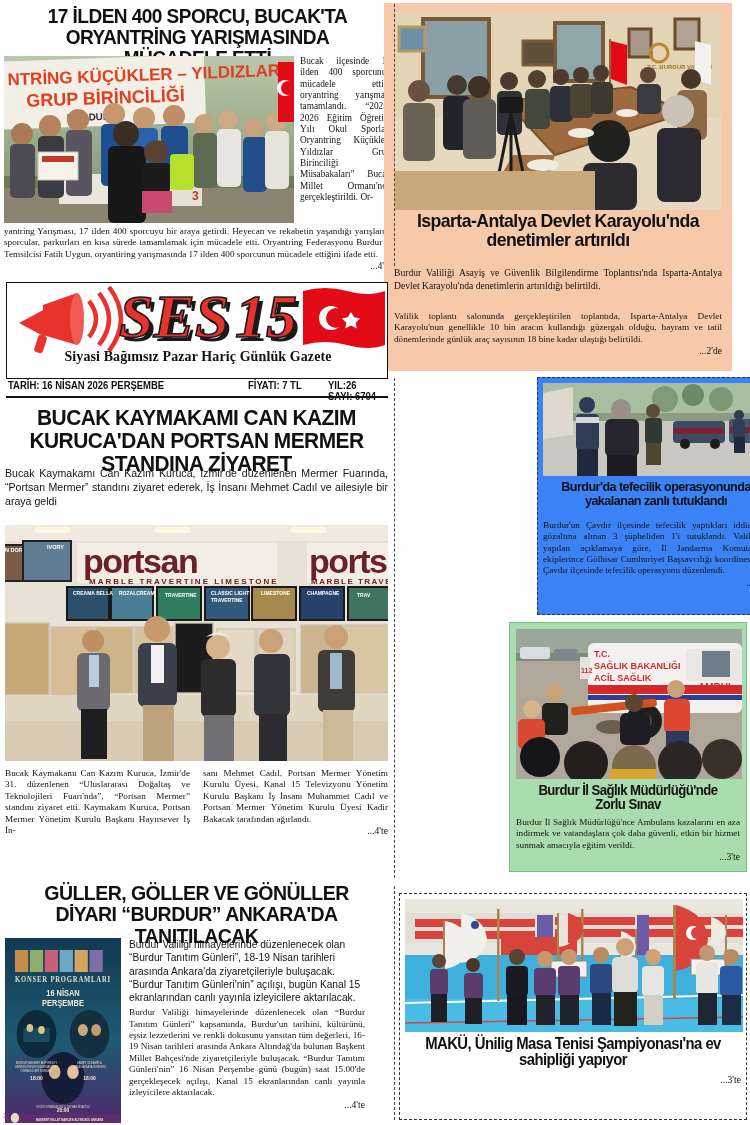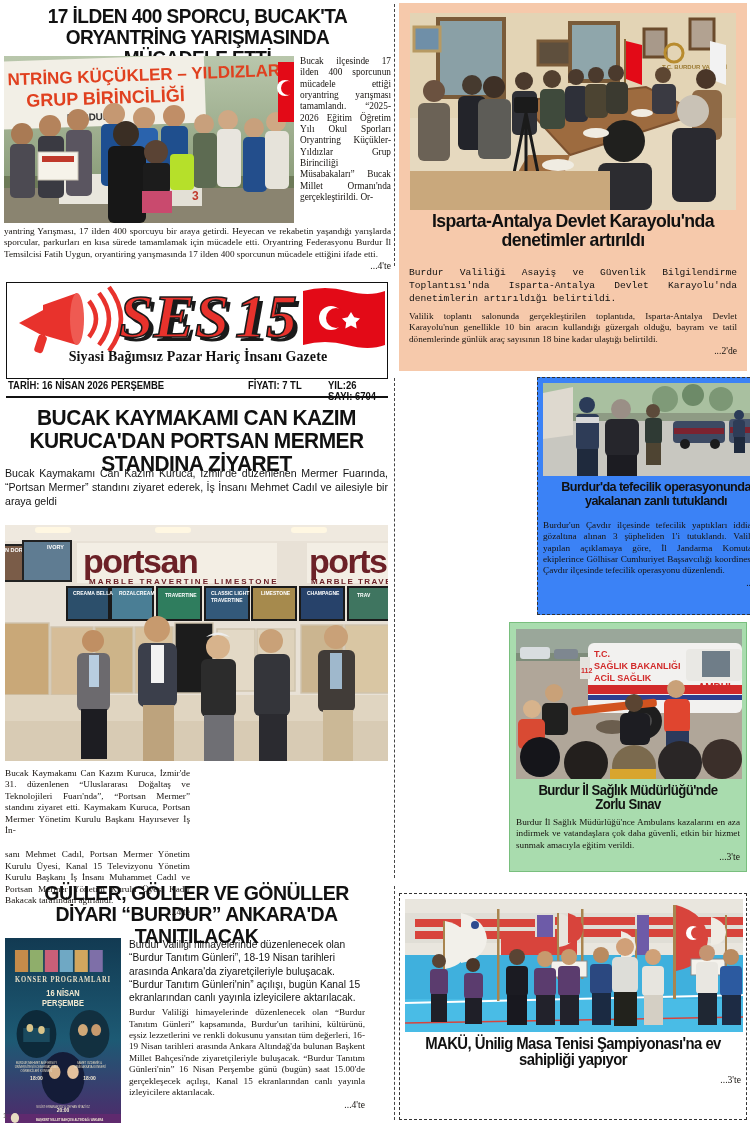--- a/index.html
+++ b/index.html
@@ -45,26 +45,26 @@
   #top-left { position:absolute; left:4px; top:4px; width:387px; height:262px; }
   #tl-head { font-size: 20.5px; padding: 2px 2px 4px; }
   #tl-photo { position:absolute; left:0; top:52px; width:290px; height:167px; }
   #tl-side { position:absolute; left:296px; top:52px; width:91px; height:167px;
              font-family:"Liberation Serif",serif; font-size:9.3px; line-height:1.22;
              text-align:justify; color:#17130f; }
   #tl-bottom { position:absolute; left:0; top:222px; width:387px; }
   #tl-bottom .cl { float:right; }
 
   
-  #top-right { position:absolute; left:399px; top:3px; width:348px; height:368px;
+  #top-right { position:absolute; left:384px; top:3px; width:348px; height:368px;
                background:#f6c9ab; }
   #tr-photo { position:absolute; left:11px; top:10px; width:326px; height:197px; }
   #tr-head { position:absolute; left:6px; top:208px; width:336px; font-size:19px; }
   #tr-lede { position:absolute; left:10px; top:264px; width:328px;
-             font-family:Liberation Mono, monospace; font-size:9.6px;
+             font-family:Liberation Serif, serif; font-size:9.6px;
              line-height:1.33; text-align:justify; color:#121212; }
   #tr-body { position:absolute; left:10px; top:308px; width:328px; }
 
   
   #masthead { position:absolute; left:6px; top:282px; width:382px; height:97px;
               border:1.6px solid #111; background:#fff; }
   #mh-logo { position:absolute; left:0; top:0; width:382px; height:72px; }
   #mh-tag { position:absolute; left:0; top:66px; width:382px; text-align:center;
             font-family:"Liberation Serif",serif; font-weight:700;
             font-size:14px; color:#111; letter-spacing:0.1px; }
@@ -77,21 +77,21 @@
   #mh-date { left:2px; }
   #mh-price { left:242px; }
   #mh-issue { left:322px; }
 
   
   #main-story { position:absolute; left:4px; top:405px; width:385px; height:470px; }
   #ms-head { font-size:22.5px; padding:2px 0 0; }
   #ms-lede { position:absolute; left:1px; top:62px; width:383px; }
   #ms-photo { position:absolute; left:1px; top:120px; width:383px; height:236px; }
   #ms-cols { position:absolute; left:1px; top:363px; width:383px;
-             display:flex; gap:13px;flex-direction:column; }
+             display:flex; gap:13px; }
   #ms-cols > div { width:185px; }
 
   
   #bl { position:absolute; left:4px; top:882px; width:385px; height:240px; }
   #bl-head { font-size:21px; }
   #bl-row { position:absolute; left:1px; top:56px; width:384px; display:flex; gap:8px; }
   #bl-poster { width:116px; height:185px;text-align:right; }
   #bl-text { width:236px; }
 
   
@@ -297,21 +297,21 @@
         <text x="228" y="54" font-family="Liberation Serif, serif" font-size="62" font-weight="700" font-style="italic" fill="#e8322c" stroke="#1a1a1a" stroke-width="1.6">15</text>
 
         <g>
           <path d="M296 8 Q318 2 340 8 Q362 14 378 8 L378 62 Q362 68 340 62 Q318 56 296 62 Z" fill="#e30a17"></path>
           <circle cx="324" cy="35" r="12" fill="#fff"></circle>
           <circle cx="329" cy="35" r="10" fill="#e30a17"></circle>
           <path d="M344 29 l3.2 5.2 5.8 1.2 -4.2 4.1 .9 5.9 -5.7-2.8 -5.7 2.8 .9-5.9 -4.2-4.1 5.8-1.2 Z" fill="#fff"></path>
         </g>
       </svg>
     </div>
-    <div id="mh-tag">Siyasi Bağımsız Pazar Hariç İnsanı Gazete</div>
+    <div id="mh-tag">Siyasi Bağımsız Pazar Hariç Günlük Gazete</div>
   </div>
 
   <div id="mh-bar">
     <span id="mh-date">TARİH: 16 NİSAN 2026 PERŞEMBE</span>
     <span id="mh-price">FİYATI: 7 TL</span>
     <span id="mh-issue">YIL:26  SAYI: 6704</span>
   </div>
 
   <div id="main-story">
     <div class="hl" id="ms-head">BUCAK KAYMAKAMI CAN KAZIM KURUCA'DAN PORTSAN MERMER STANDINA ZİYARET</div>

